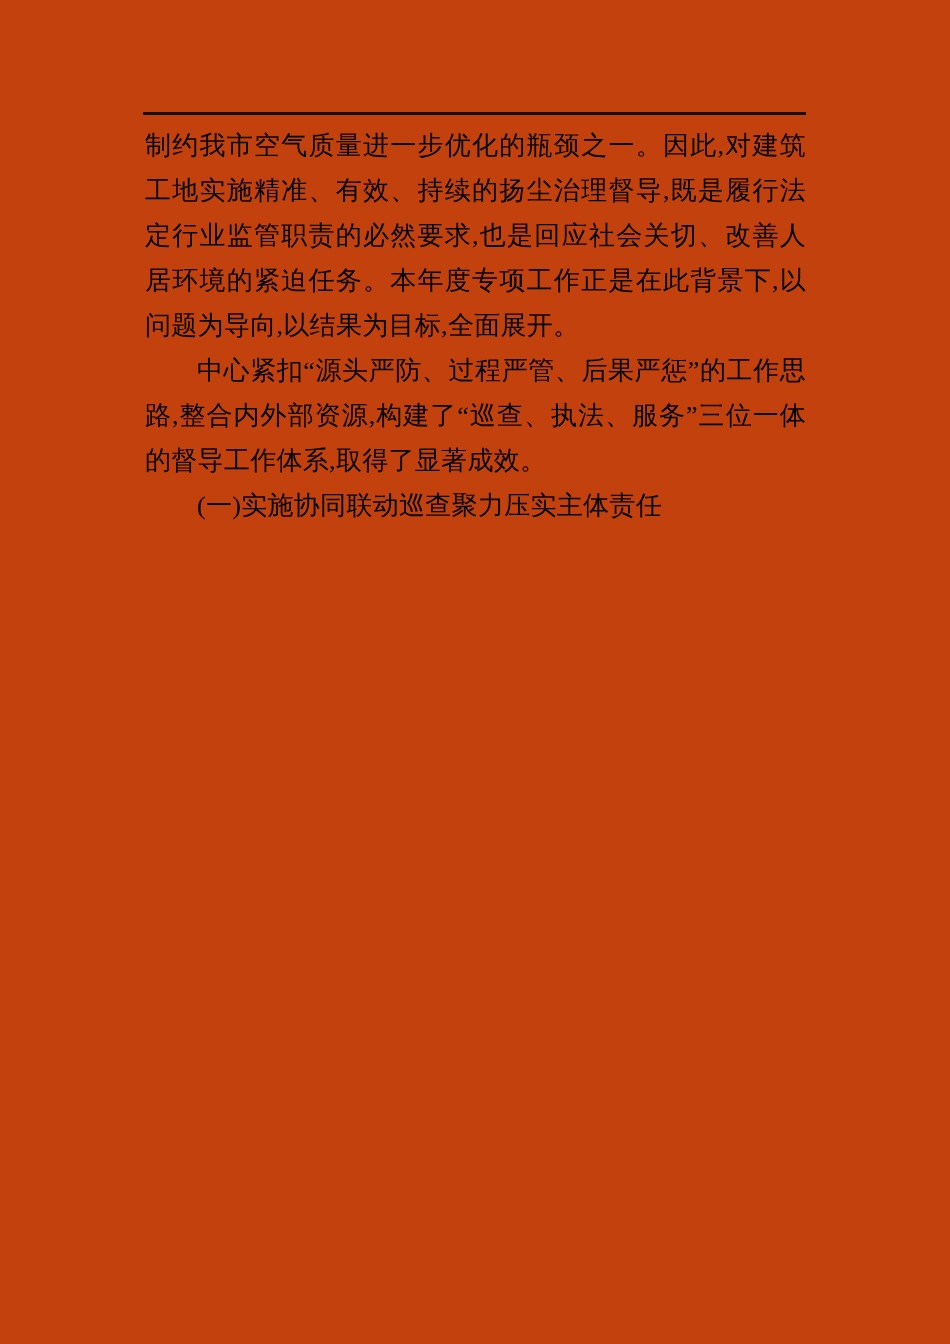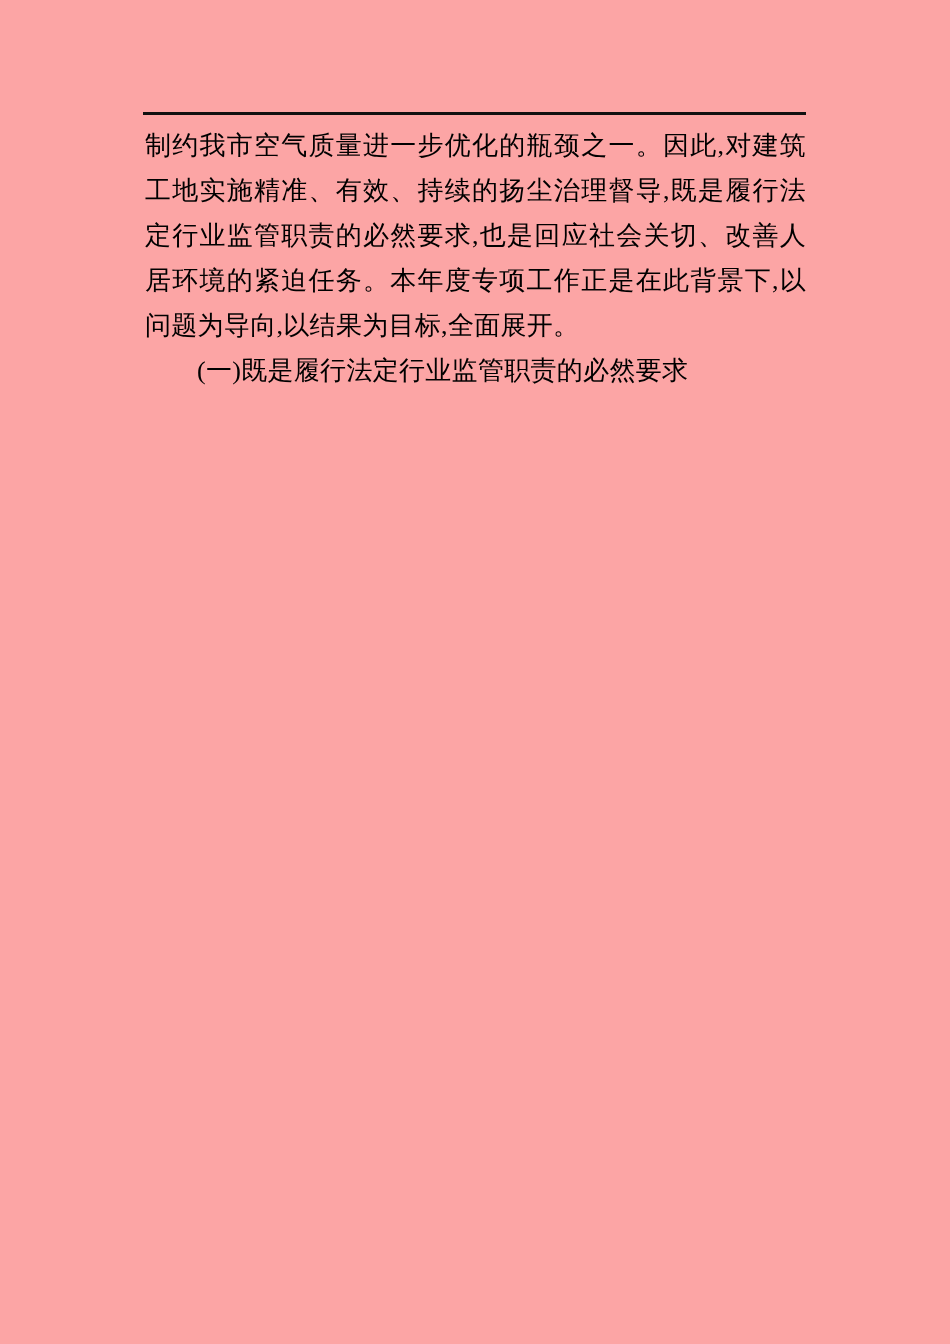--- a/index.html
+++ b/index.html
@@ -4,21 +4,21 @@
 <style>
   html, body {
     margin: 0;
     padding: 0;
     background: #ffffff;
   }
   .page {
     position: relative;
     width: 950px;
     height: 1344px;
-    background: #fca5a5;
+    background: #c2410c;
     overflow: hidden;
     color: #000000;
     font-family: "Liberation Serif", "DejaVu Serif", serif;
   }
   .header-rule {
     position: absolute;
     left: 143px;
     top: 112px;
     width: 663px;
     height: 3px;
@@ -53,15 +53,16 @@
     font-weight: 400;
   }
 </style>
 </head>
 <body>
 
 <div class="page">
   <div class="header-rule"></div>
   <div class="text-col">
     <p class="body-text">制约我市空气质量进一步优化的瓶颈之一。因此,对建筑工地实施精准、有效、持续的扬尘治理督导,既是履行法定行业监管职责的必然要求,也是回应社会关切、改善人居环境的紧迫任务。本年度专项工作正是在此背景下,以问题为导向,以结果为目标,全面展开。</p>
-    <p class="h2">(一)既是履行法定行业监管职责的必然要求</p>
+    <p class="body-text indent">中心紧扣“源头严防、过程严管、后果严惩”的工作思路,整合内外部资源,构建了“巡查、执法、服务”三位一体的督导工作体系,取得了显著成效。</p>
+    <p class="h2">(一)实施协同联动巡查聚力压实主体责任</p>
   </div>
 </div>
 
 </body></html>

